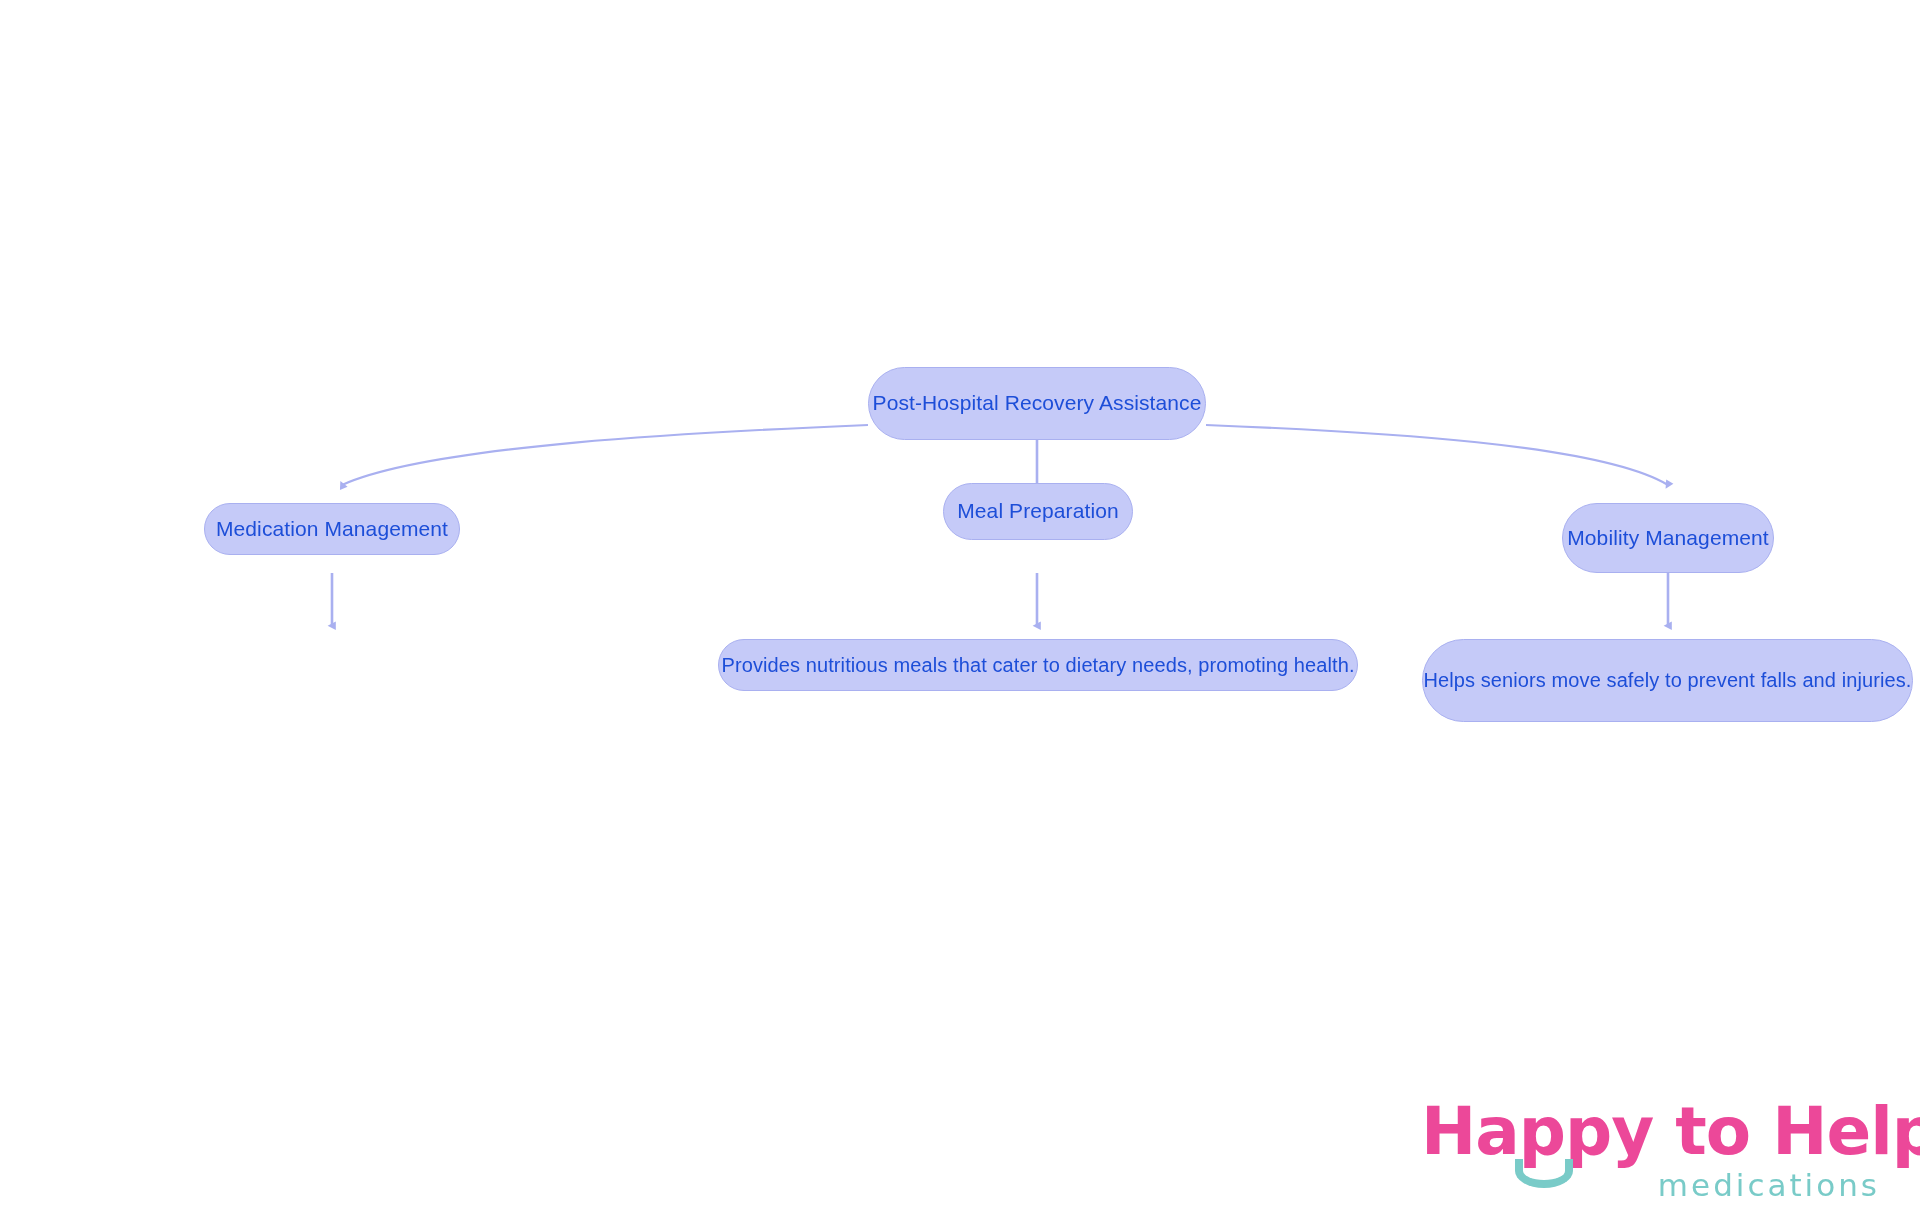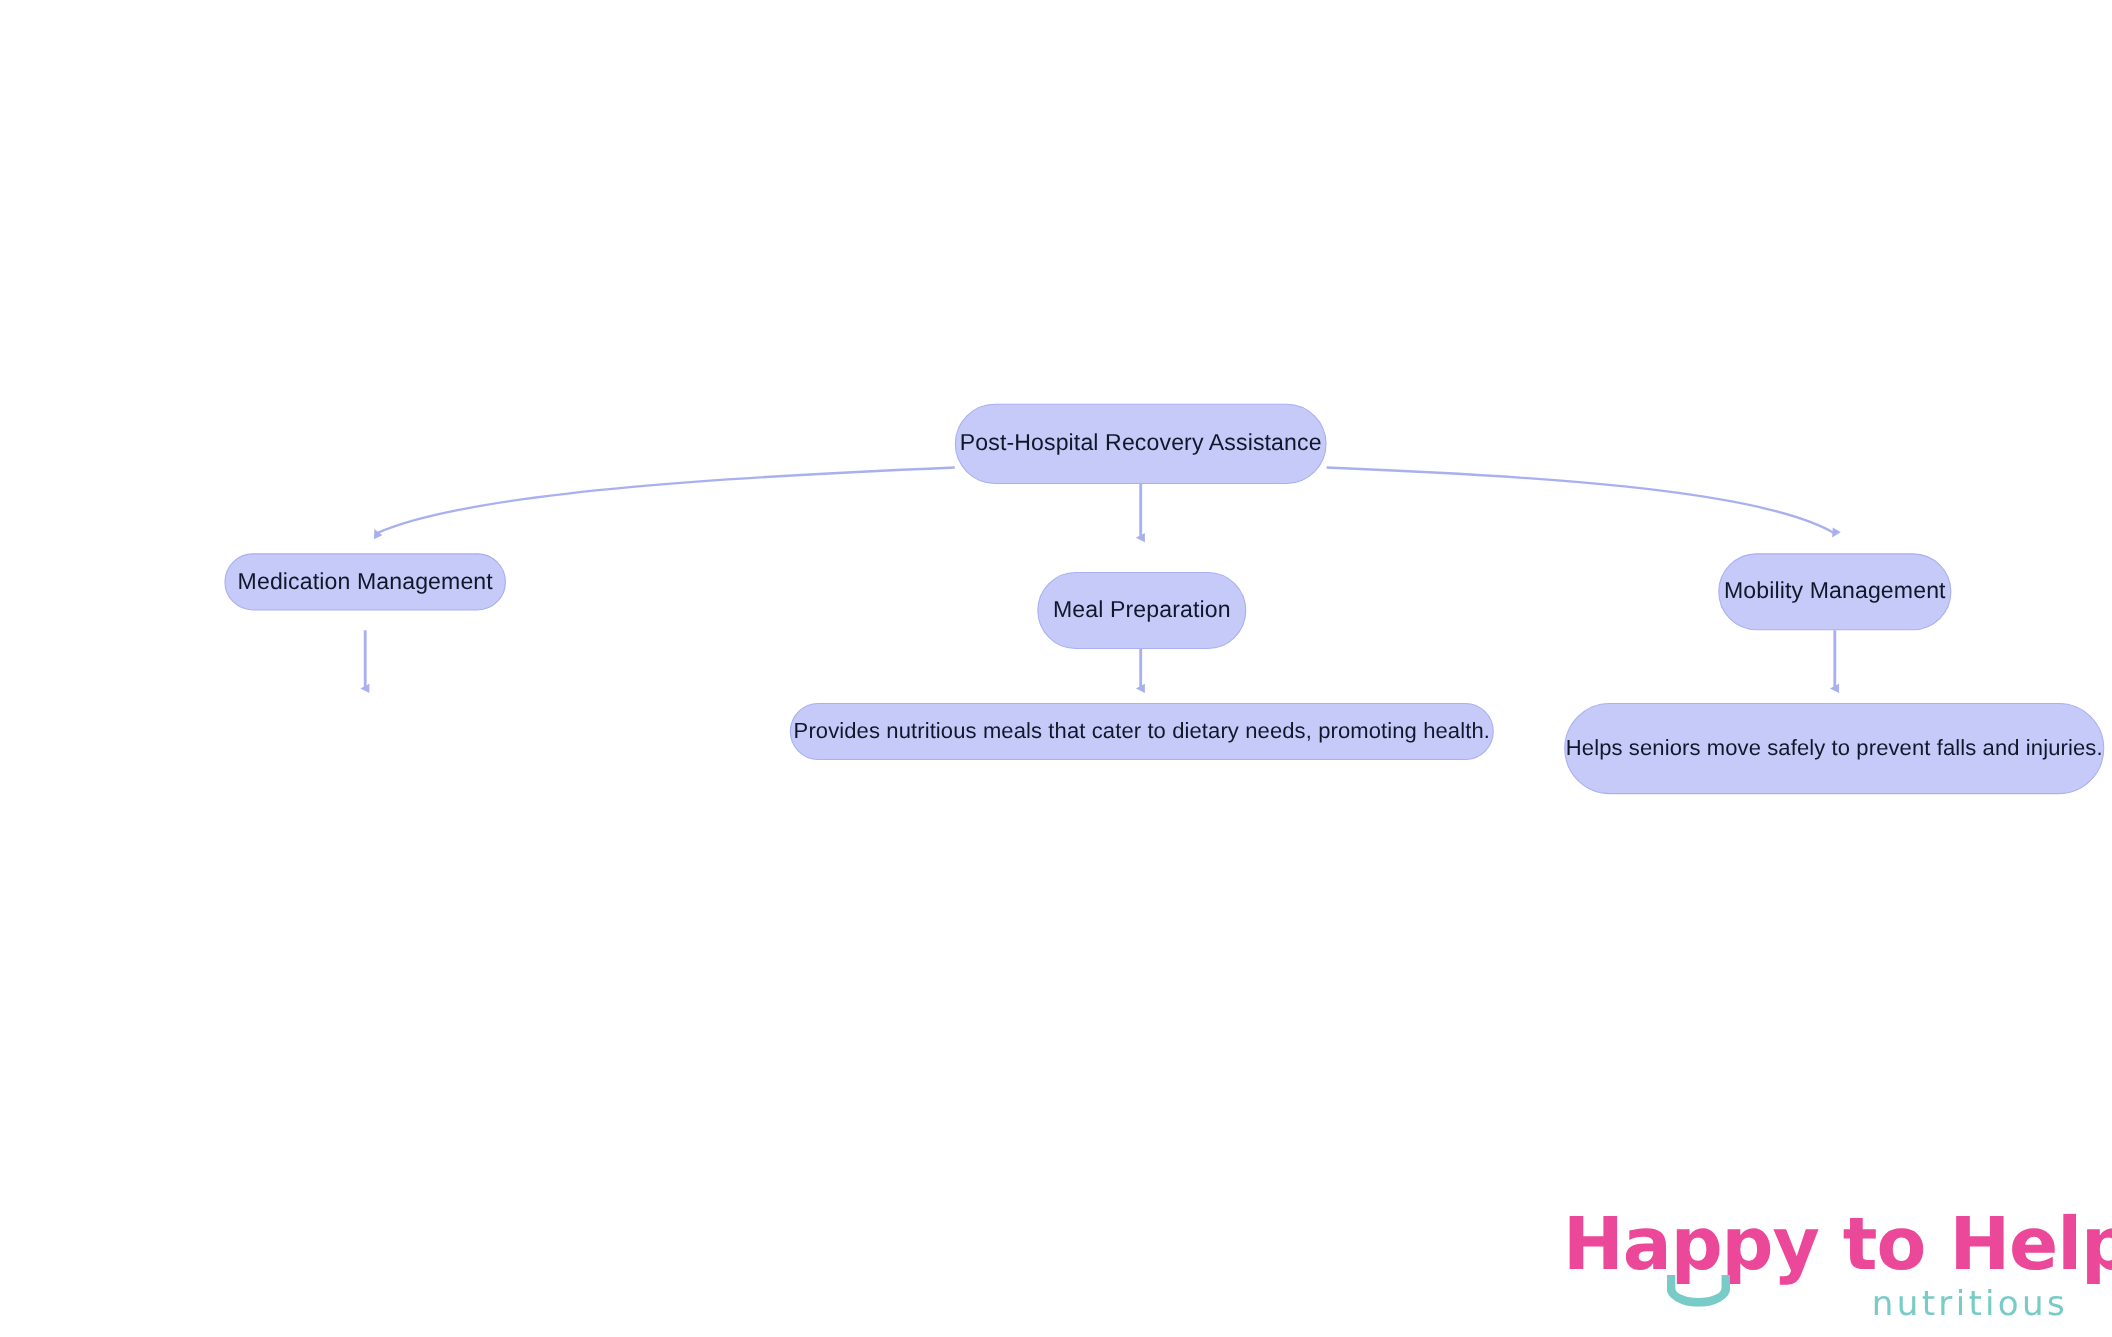--- a/index.html
+++ b/index.html
@@ -29,21 +29,21 @@
   }
   .node {
     position: absolute;
     box-sizing: border-box;
     display: flex;
     align-items: center;
     justify-content: center;
     text-align: center;
     background: #c5caf8;
     border: 1.4px solid #a9b0f0;
-    color: #0f172a;
+    color: #1d4ed8;
     border-radius: 999px;
     padding: 0 18px;
     line-height: 1.15;
     white-space: nowrap;
     letter-spacing: 0.1px;
     z-index: 2;
   }
   .node.root {
     font-size: 21px;
   }
@@ -119,21 +119,21 @@
   </svg>
 
   <div class="node root" style="left:868px; top:367px; width:338px; height:73px;">
     <span>Post-Hospital Recovery Assistance</span>
   </div>
 
   <div class="node branch" style="left:204px; top:503px; width:256px; height:52px;">
     <span>Medication Management</span>
   </div>
 
-  <div class="node branch" style="left:943px; top:520px; width:190px; height:70px;">
+  <div class="node branch" style="left:943px; top:483px; width:190px; height:57px;">
     <span>Meal Preparation</span>
   </div>
 
   <div class="node branch" style="left:1562px; top:503px; width:212px; height:70px;">
     <span>Mobility Management</span>
   </div>
 
 
   <div class="node leaf" style="left:718px; top:639px; width:640px; height:52px;">
     <span>Provides nutritious meals that cater to dietary needs, promoting health.</span>
@@ -141,16 +141,16 @@
 
   <div class="node leaf" style="left:1422px; top:639px; width:491px; height:83px;">
     <span>Helps seniors move safely to prevent falls and injuries.</span>
   </div>
 
   <div id="logo" style="left:1421px; top:1099px; width:465px;">
     <div id="logo-wordmark">
       <span class="logo-coral">Ha</span><span class="logo-teal">pp</span><span class="logo-coral">y</span><span class="logo-coral"> to Help</span>
       <span id="logo-smile"></span>
     </div>
-    <div id="logo-sub">nutritious</div>
+    <div id="logo-sub">medications</div>
   </div>
 
 </div>
 
 </body></html>

